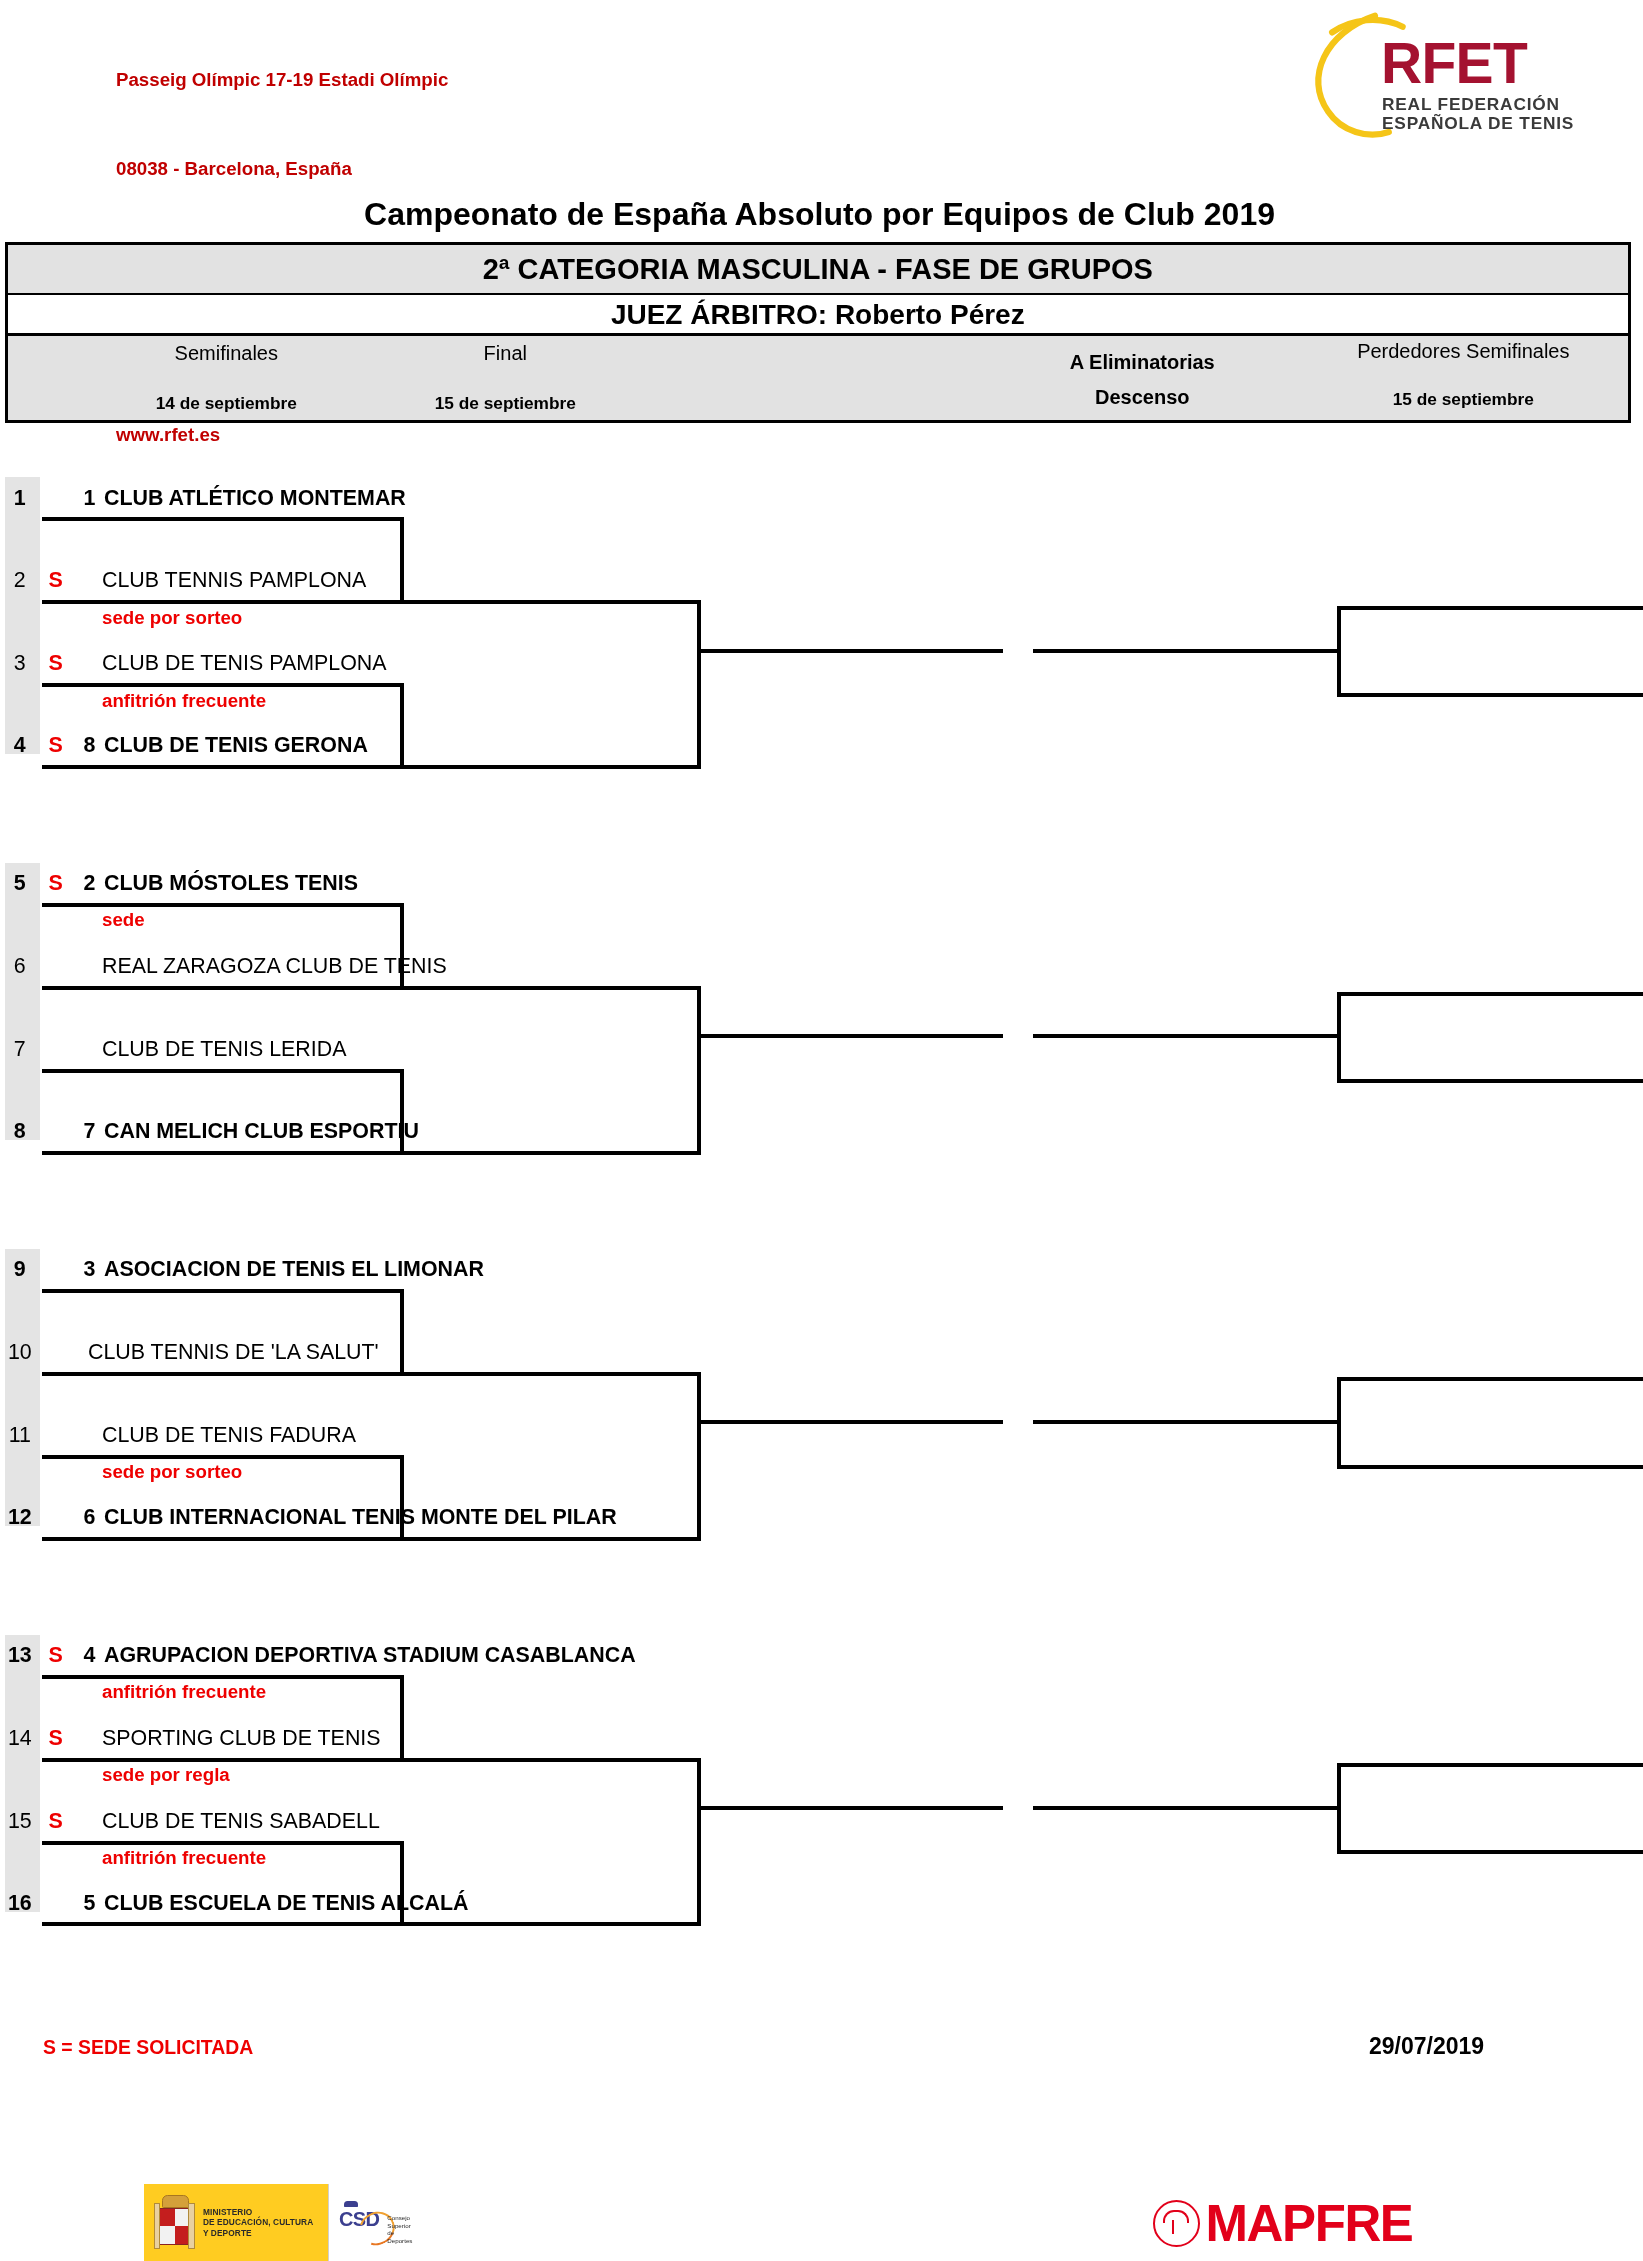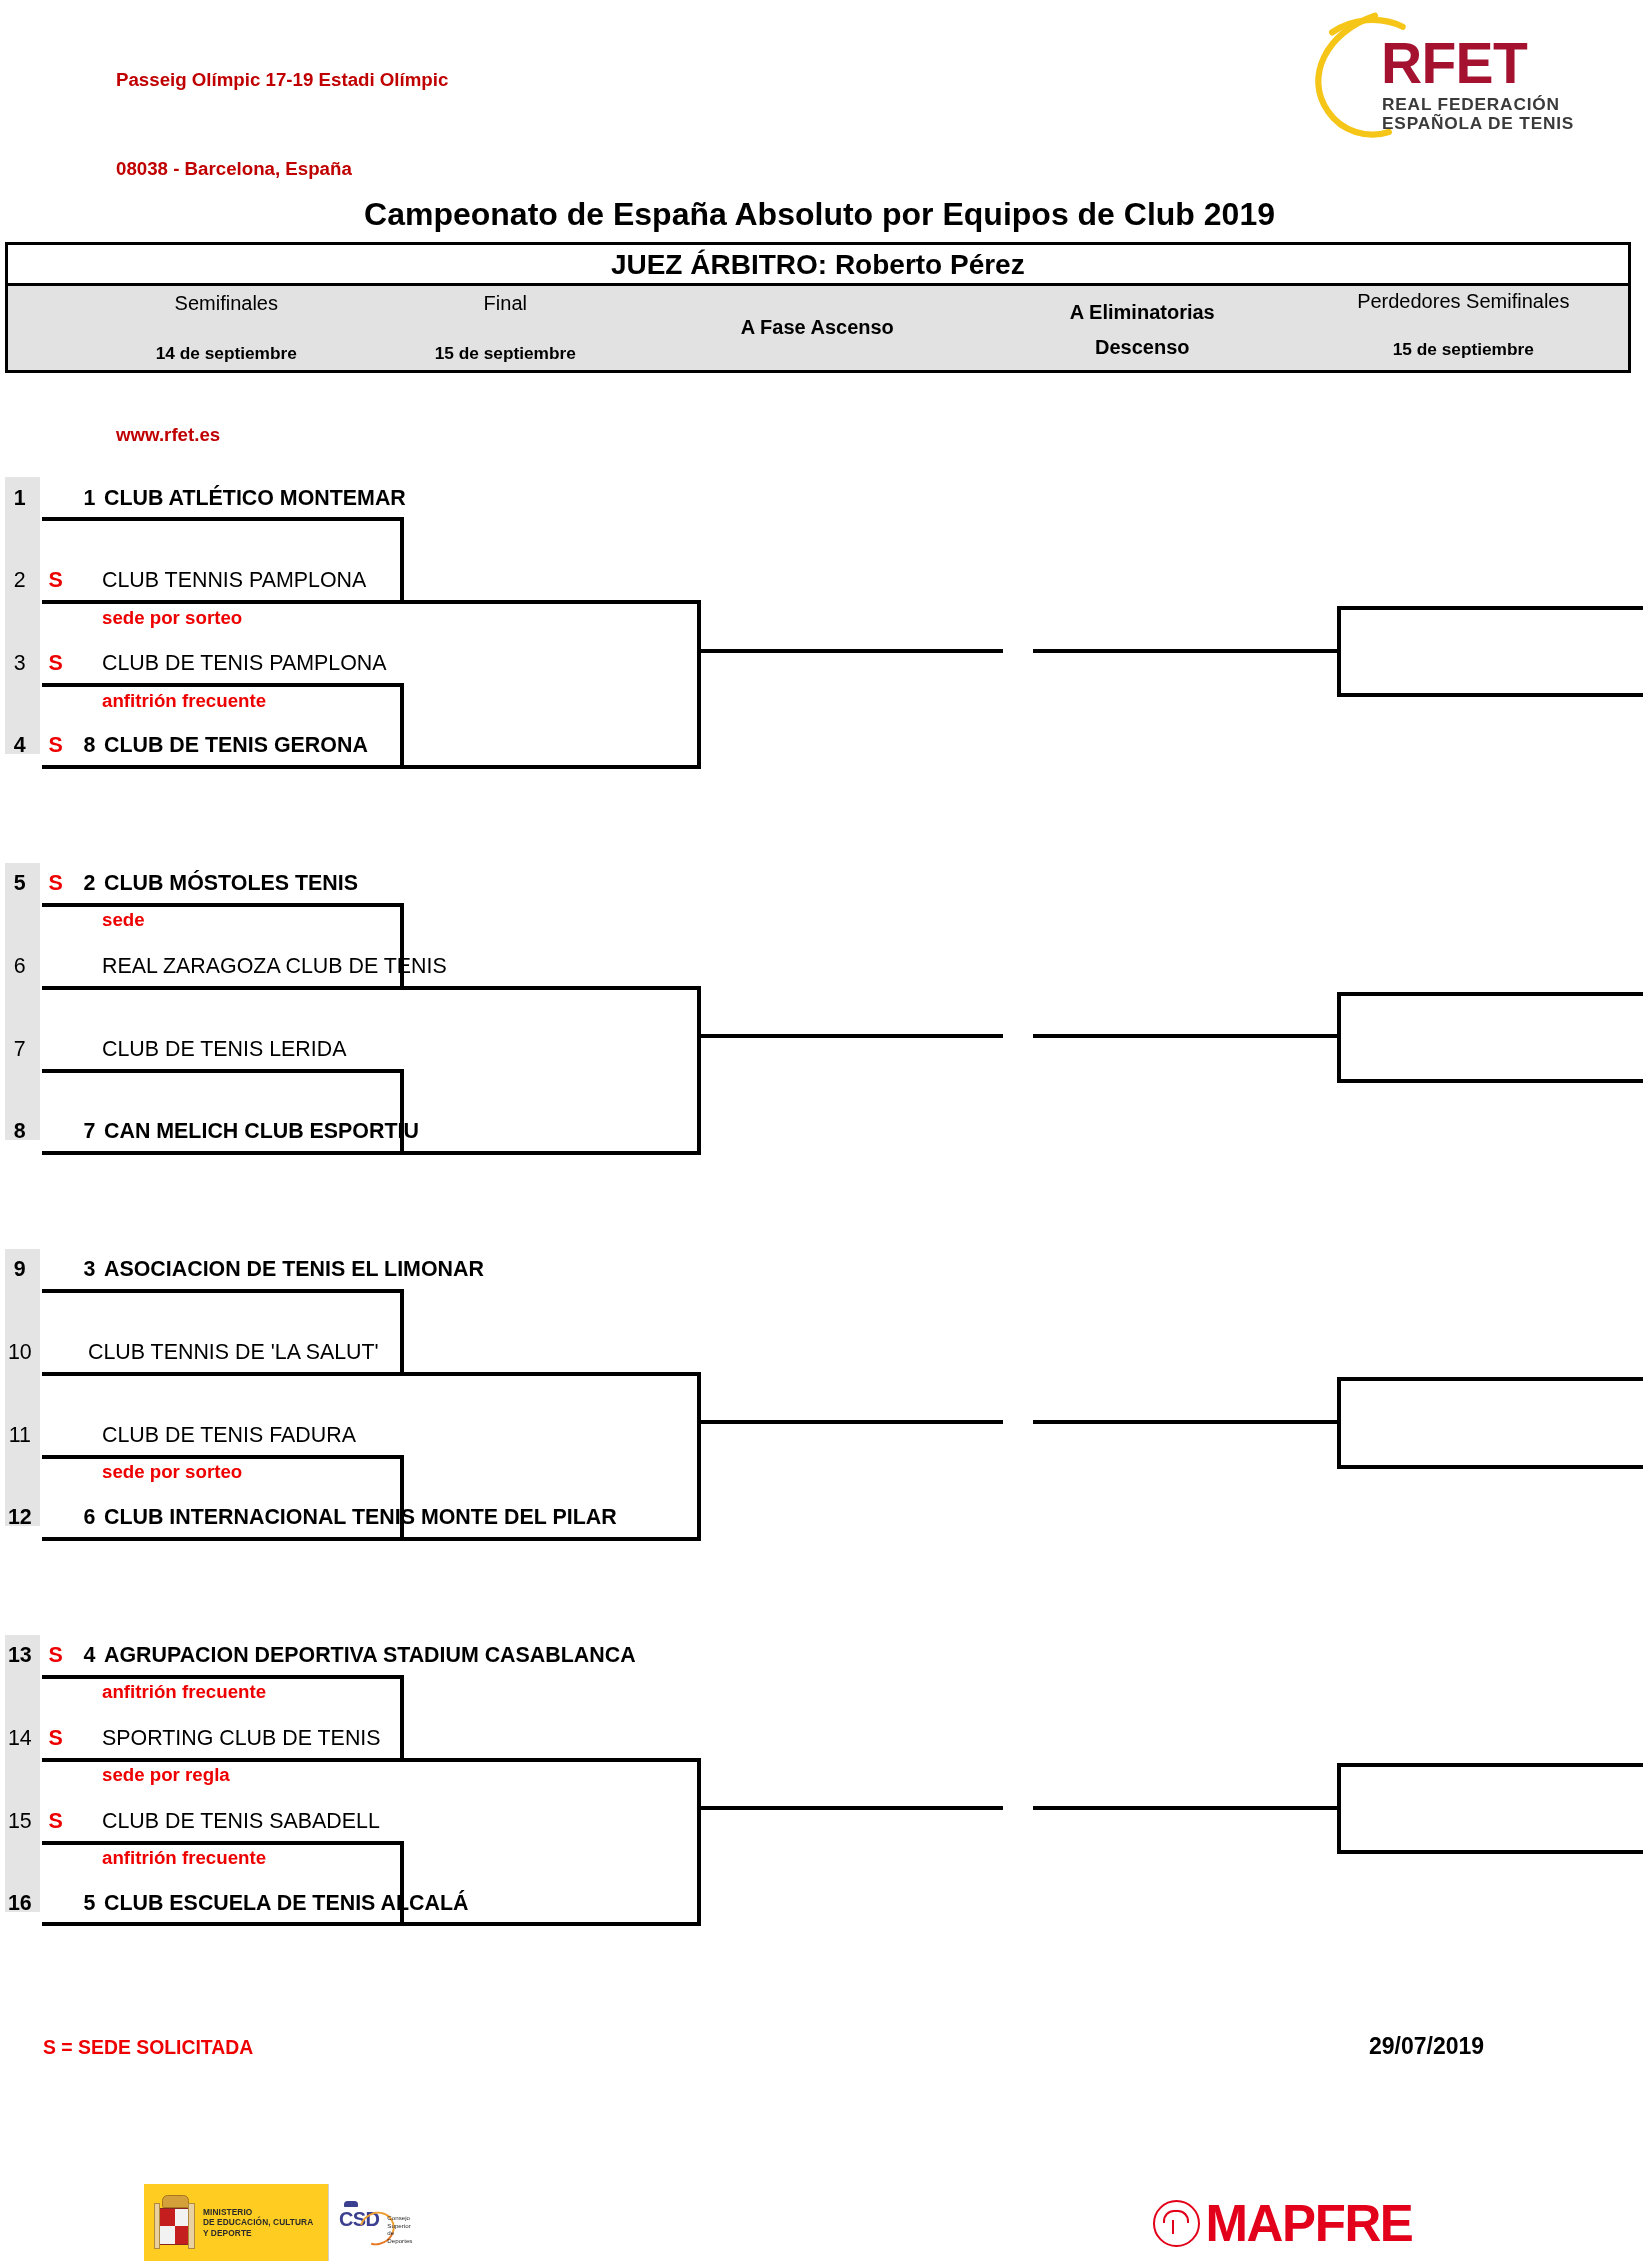--- a/index.html
+++ b/index.html
@@ -340,32 +340,30 @@
     <path d="M 58 38 C 86 18, 128 14, 160 30" fill="none" stroke="#f5c518" stroke-width="9" stroke-linecap="round"></path>
   </svg>
   <div id="rfet-word">RFET</div>
   <div id="rfet-sub1">REAL FEDERACIÓN</div>
   <div id="rfet-sub2">ESPAÑOLA DE TENIS</div>
 </div>
 
 <div id="main-title">Campeonato de España Absoluto por Equipos de Club 2019</div>
 
 <div id="header-table">
+  <div class="hrow" id="hrow-category">2ª CATEGORIA MASCULINA - FASE DE GRUPOS</div>
   <div class="hrow" id="hrow-referee">JUEZ ÁRBITRO: Roberto Pérez</div>
   <div class="hrow" id="hrow-columns">
     <div class="hcol" id="hcol-semis">
       <div class="top">Semifinales</div>
       <div class="bot">14 de septiembre</div>
     </div>
     <div class="hcol" id="hcol-final">
       <div class="top">Final</div>
       <div class="bot">15 de septiembre</div>
-    </div>
-    <div class="hcol" id="hcol-ascenso">
-      <div class="mid">A Fase Ascenso</div>
     </div>
     <div class="hcol" id="hcol-descenso">
       <div class="top">A Eliminatorias</div>
       <div class="bot">Descenso</div>
     </div>
     <div class="hcol" id="hcol-perd">
       <div class="top">Perdedores Semifinales</div>
       <div class="bot">15 de septiembre</div>
     </div>
   </div>

